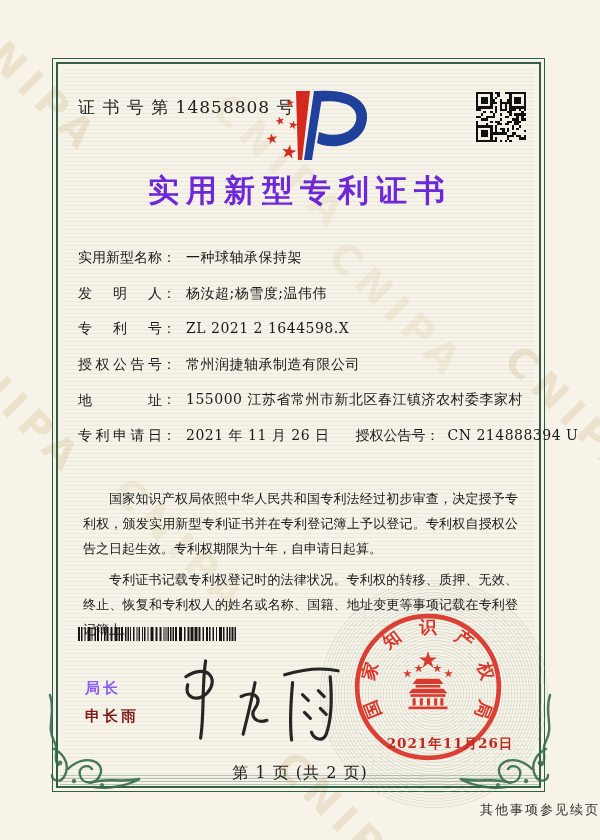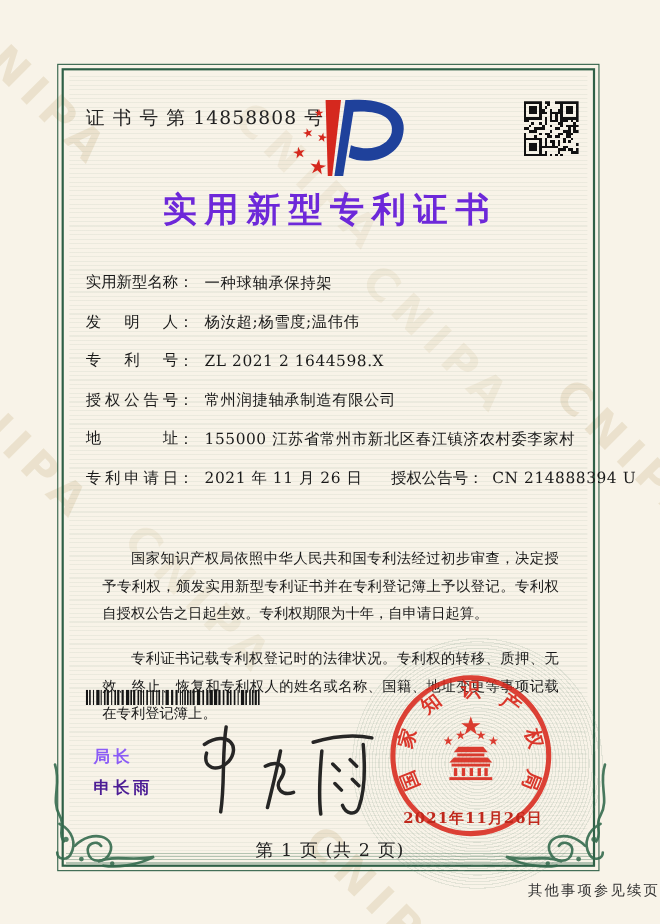--- a/index.html
+++ b/index.html
@@ -29,30 +29,30 @@
         font-weight:700;letter-spacing:7px;color:#6d28d9;}
   .fields{position:absolute;left:78px;top:240px;font-size:14px;color:#1a1a1a;}
   .frow{height:35.6px;line-height:35.6px;white-space:nowrap;}
   .flabel{display:inline-block;width:84px;text-align:justify;text-align-last:justify;vertical-align:middle;}
   .fcolon{margin-right:10px;}
   .fvalue{letter-spacing:0.5px;}
   .grant{margin-left:26px;}
   .grant .fcolon{margin-right:8px;}
   .body-text{position:absolute;left:77px;top:480px;width:447px;font-size:13px;line-height:25px;
         color:#191919;text-align:justify;}
-  .body-text p{margin:16px;text-indent:2em;}
+  .body-text p{margin:6px;text-indent:2em;}
   .barcode{position:absolute;left:78px;top:627px;width:163px;height:14px;}
   .signer-title{position:absolute;left:85px;top:679px;font-family:"DejaVu Sans","Liberation Sans",sans-serif;
         font-weight:700;font-size:15px;letter-spacing:3px;color:#8b5cf6;}
   .signer-name{position:absolute;left:85px;top:707px;font-family:Liberation Mono, monospace;
-        font-weight:700;font-size:15px;letter-spacing:3px;color:#4c1d95;}
+        font-weight:700;font-size:15px;letter-spacing:3px;color:#7f1d1d;}
   .signature{position:absolute;left:168px;top:652px;width:178px;height:96px;}
   .seal{position:absolute;left:351px;top:610px;width:154px;height:154px;}
   .seal text{font-size:17px;font-weight:700;fill:#d8281c;font-family:"DejaVu Serif","Liberation Serif",serif;}
-  .seal-date{position:absolute;left:358px;top:735px;width:144px;text-align:center;font-size:13.5px;
+  .seal-date{position:absolute;left:378px;top:735px;width:144px;text-align:center;font-size:13.5px;
         font-weight:700;color:#c0281c;letter-spacing:1px;}
   .page-info{position:absolute;left:0;right:0;top:763px;text-align:center;font-size:16px;color:#222;letter-spacing:1px;}
   .note{position:absolute;left:0;right:0;top:801px;text-align:right;font-size:13px;color:#333;letter-spacing:2px;}
 </style>
 </head>
 <body>
 
 <div class="page">
 
   <div class="watermark" style="left:-14px;top:6px;">CNIPA</div>

